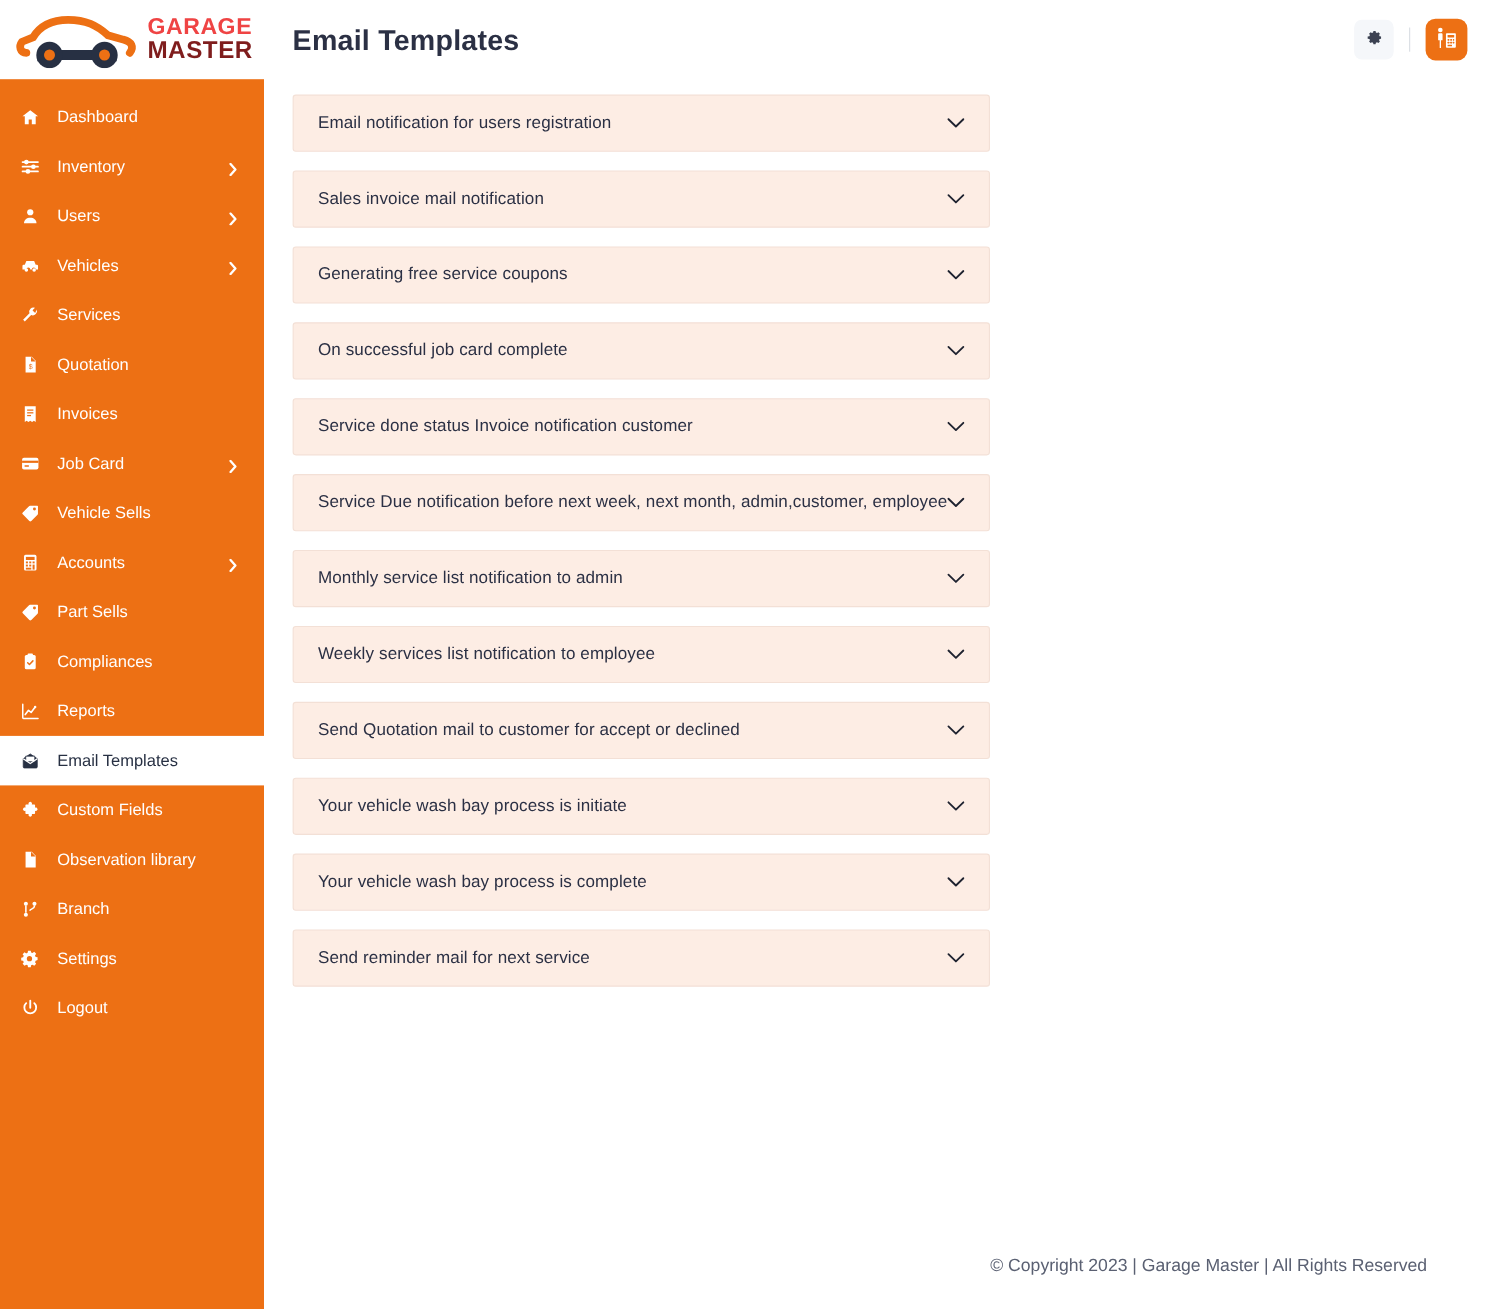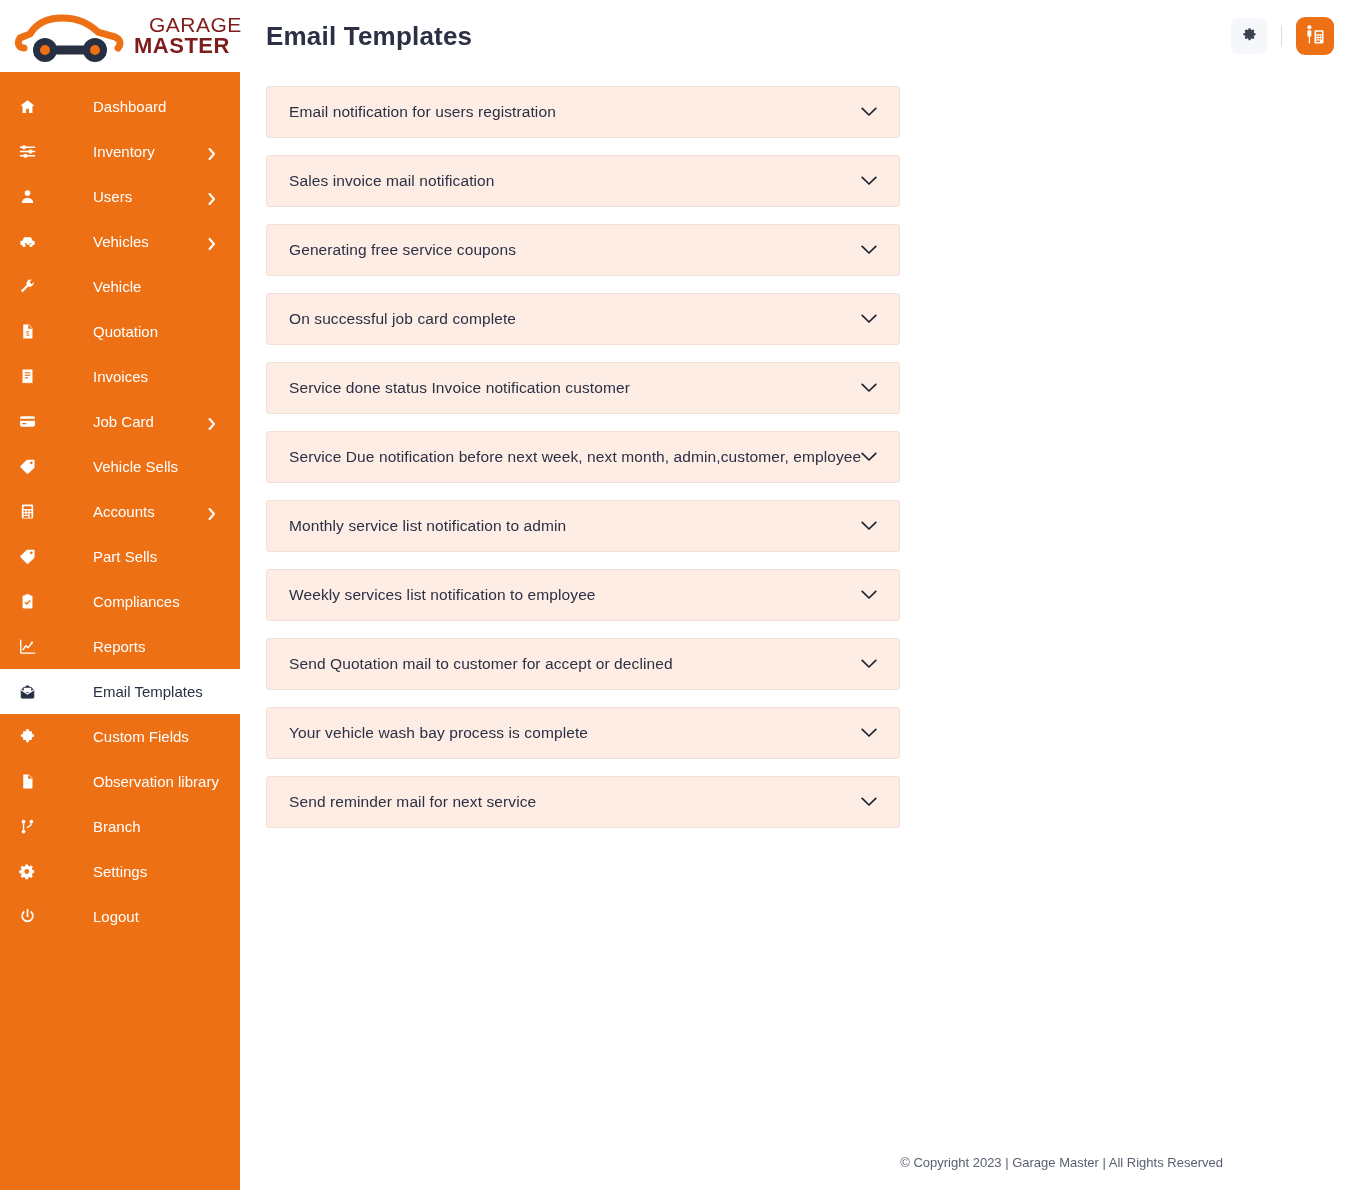--- a/index.html
+++ b/index.html
@@ -20,37 +20,35 @@
     position:relative; z-index:5;
   }
   .logo-wrap {
     height:72px; background:#ffffff;
     display:flex; align-items:center; padding:0 10px 0 14px;
     gap:8px;
   }
   .logo-mark { width:112px; height:52px; flex:0 0 112px; }
   .logo-text { display:flex; flex-direction:column; line-height:1.02; }
   .logo-top {
-    font-size:21px; font-weight:normal; letter-spacing:0.5px;
-    color:#7f1d1d;
-    margin-left:15px;
+    font-size:21px; font-weight:bold; letter-spacing:0.5px;
+    color:#ef4444;
   }
   .logo-bottom {
     font-size:22px; font-weight:bold; letter-spacing:0.5px;
     color:#7f1d1d;
   }
 
   .nav { padding-top:12px; display:flex; flex-direction:column; }
   .nav-item {
     display:flex; align-items:center;
     height:45px; padding:0 18px 0 16px;
     color:#ffffff; font-size:15px;
     text-decoration:none; position:relative;
     cursor:pointer;
-    gap:41px;
   }
   .nav-item .ico {
     width:22px; height:22px; flex:0 0 22px;
     display:flex; align-items:center; justify-content:center;
     margin-right:14px;
   }
   .nav-item .ico svg { width:17px; height:17px; display:block; }
   .nav-item .lbl { white-space:nowrap; }
   .nav-item .caret {
     position:absolute; right:24px; top:50%;
@@ -119,22 +117,22 @@
   }
   .acc-chevron {
     margin-left:auto; width:16px; height:16px;
     display:flex; align-items:center; justify-content:center;
   }
   .acc-chevron svg { width:16px; height:10px; display:block; }
 
   .footer {
     margin-top:auto;
     text-align:center;
-    padding:18px 0 20px 0;
-    font-size:13px; color:#5a6072;
+    padding:18px 0 30px 0;
+    font-size:16px; color:#5a6072;
   }
 </style>
 </head>
 <body>
 
 <div class="app">
 
   <aside class="sidebar">
 
     <div class="logo-wrap">
@@ -214,21 +212,21 @@
               <path d="M1.6 1 6 6l-4.4 5" fill="none" stroke="currentColor" stroke-width="2.1" stroke-linecap="round" stroke-linejoin="round"></path>
             </svg>
           </span>
         </a>
         <a class="nav-item">
           <span class="ico">
             <svg viewBox="0 0 24 24">
               <path d="M20.3 4.8a5.5 5.5 0 0 1-7.1 7.1L5 20.1 3.9 19 2.8 17.9 11 9.7a5.5 5.5 0 0 1 7.1-7.1l-3.2 3.2 1.7 1.7 1.7 1.7z"></path>
             </svg>
           </span>
-          <span class="lbl">Vehicle</span>
+          <span class="lbl">Services</span>
         </a>
         <a class="nav-item">
           <span class="ico">
             <svg viewBox="0 0 24 24">
               <path d="M6 2h8l5 5v15H6z"></path>
               <path d="M13 2v6h6" fill="#ED7014"></path>
               <text x="12.5" y="18" font-size="9" fill="#ED7014" text-anchor="middle" font-family="sans-serif">$</text>
             </svg>
           </span>
           <span class="lbl">Quotation</span>
@@ -481,20 +479,28 @@
           </div>
           <div class="acc-item">
             <span class="acc-title">Send Quotation mail to customer for accept or declined</span>
             <span class="acc-chevron">
               <svg viewBox="0 0 16 10">
                 <path d="M1.2 1.4 8 8 14.8 1.4" fill="none" stroke="#1f2330" stroke-width="1.7" stroke-linecap="round" stroke-linejoin="round"></path>
               </svg>
             </span>
           </div>
           <div class="acc-item">
+            <span class="acc-title">Your vehicle wash bay process is initiate</span>
+            <span class="acc-chevron">
+              <svg viewBox="0 0 16 10">
+                <path d="M1.2 1.4 8 8 14.8 1.4" fill="none" stroke="#1f2330" stroke-width="1.7" stroke-linecap="round" stroke-linejoin="round"></path>
+              </svg>
+            </span>
+          </div>
+          <div class="acc-item">
             <span class="acc-title">Your vehicle wash bay process is complete</span>
             <span class="acc-chevron">
               <svg viewBox="0 0 16 10">
                 <path d="M1.2 1.4 8 8 14.8 1.4" fill="none" stroke="#1f2330" stroke-width="1.7" stroke-linecap="round" stroke-linejoin="round"></path>
               </svg>
             </span>
           </div>
           <div class="acc-item">
             <span class="acc-title">Send reminder mail for next service</span>
             <span class="acc-chevron">

